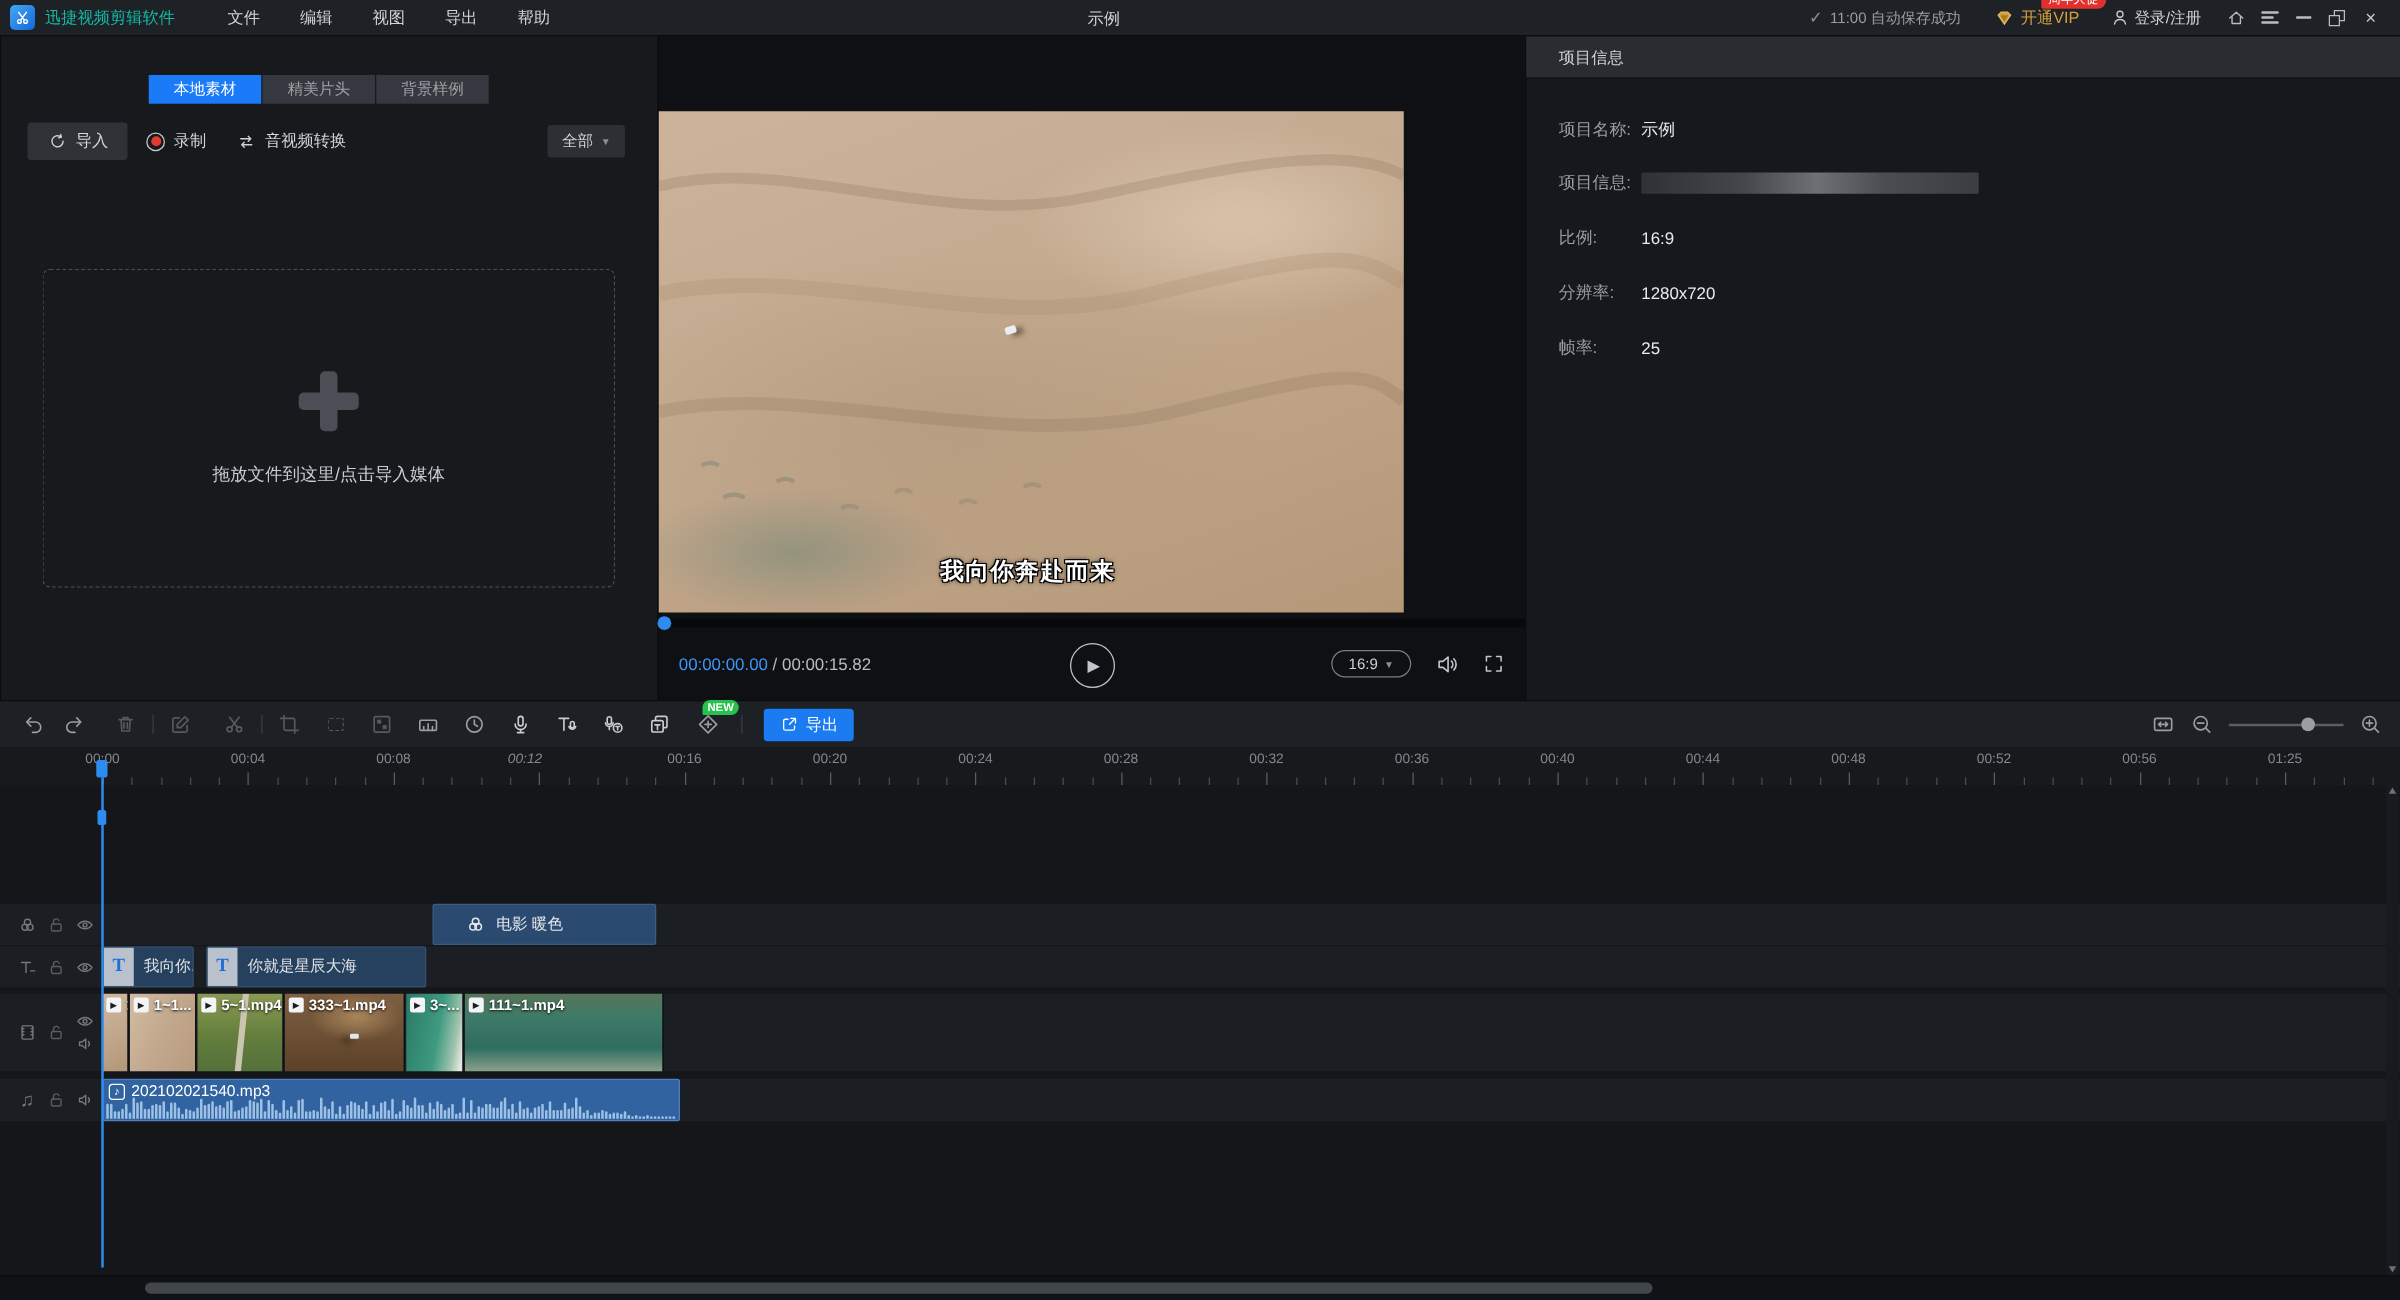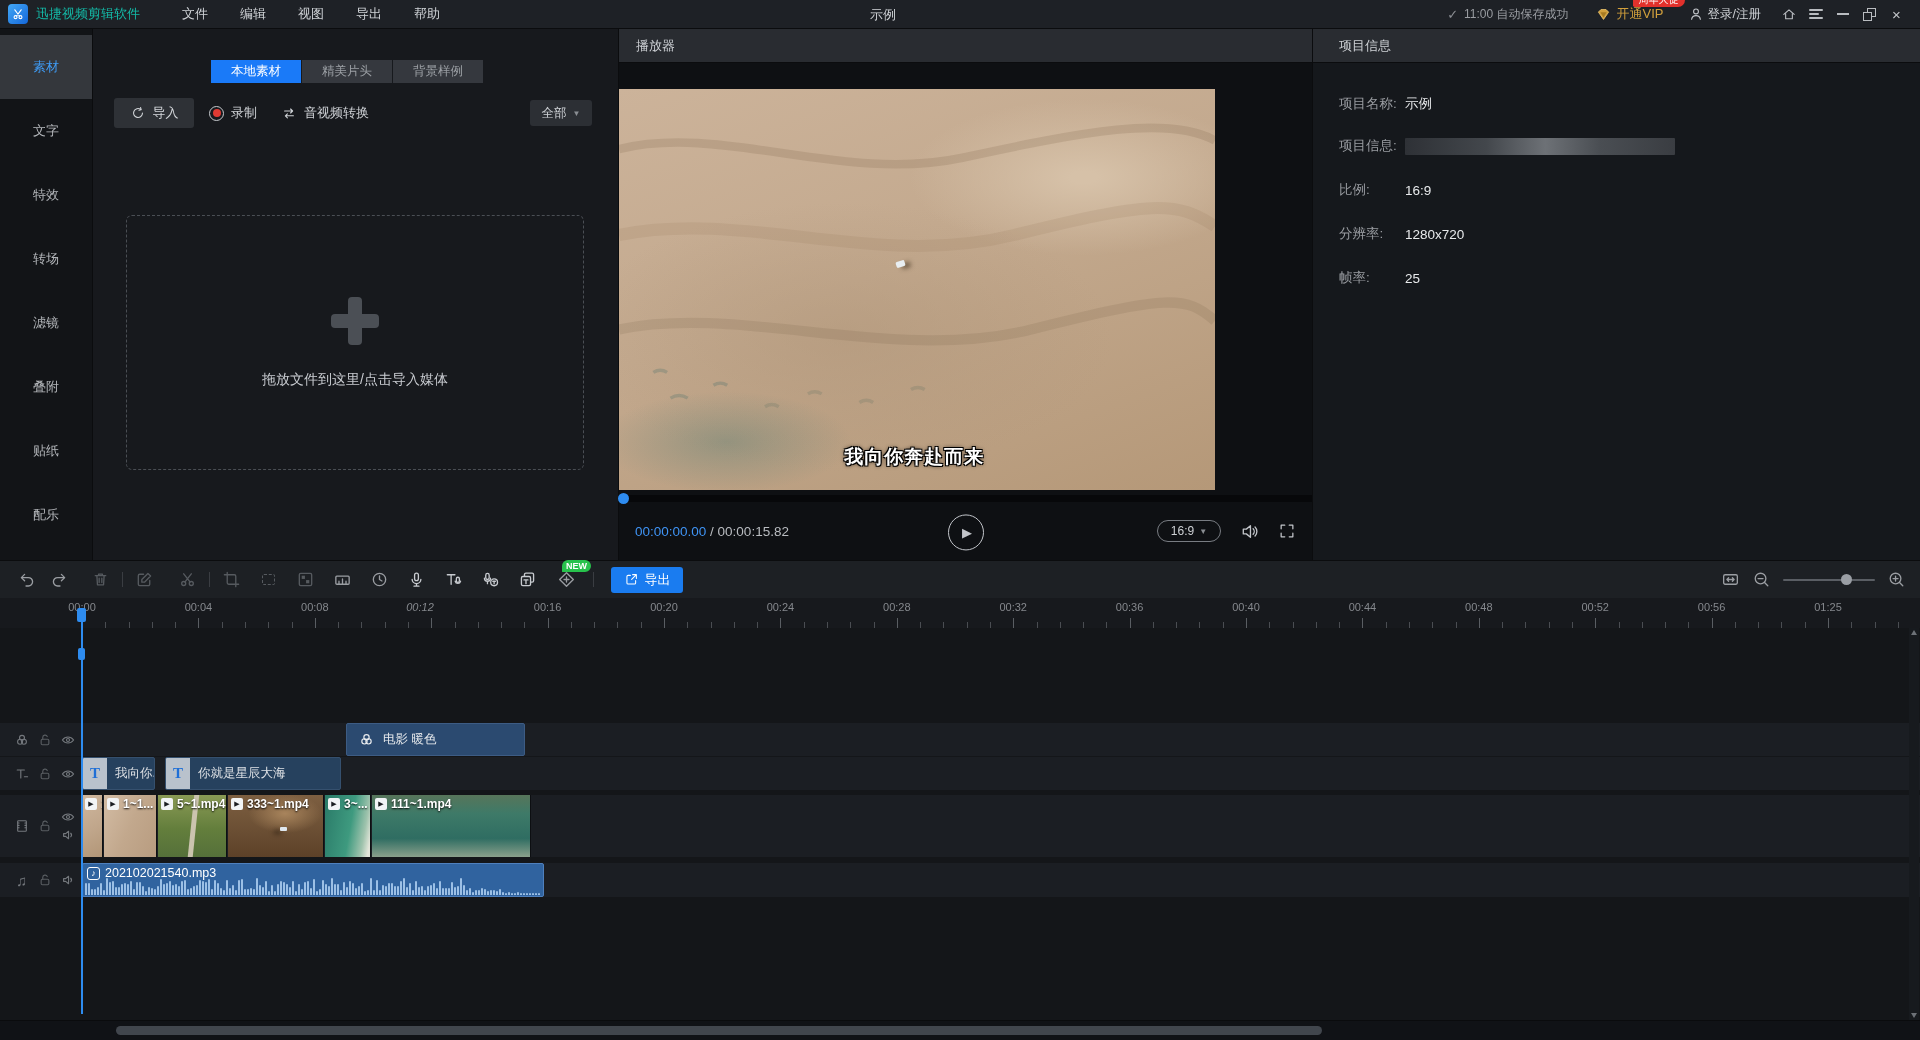--- a/index.html
+++ b/index.html
@@ -138,21 +138,21 @@
   .tracks{position:absolute;top:68px;left:0;right:0;bottom:20px;background:#141619;overflow:hidden}
   .trow{position:absolute;left:0;right:0;background:#1b1e23}
   .rowhead{position:absolute;left:0;top:0;bottom:0;width:80px;display:flex;align-items:center;padding-left:10px}
   .rowhead .slot{width:25px;display:flex;align-items:center;justify-content:center;color:#74787d;cursor:pointer}
   .rowhead .slot svg{width:16px;height:16px}
   .rowhead .slot.dimlock{color:#595d62}
   .stack{display:flex;flex-direction:column;gap:2px;align-items:center}
   .stack svg{width:13px;height:13px}
 
   .clip{position:absolute;top:0;bottom:0;border-radius:2px;cursor:pointer}
-  .fx-clip{background:#2b4a70;border:1px solid #3d5c84;display:flex;align-items:center;padding-left:11px;gap:8px}
+  .fx-clip{background:#2b4a70;border:1px solid #3d5c84;display:flex;align-items:center;padding-left:25px;gap:8px}
   .fx-clip svg{width:17px;height:17px;color:#e8ebee}
   .fx-clip .cliplabel{color:#e6e9ec;font-size:12.5px}
   .txt-clip{background:#26415e;border:1px solid #35506e;display:flex;align-items:center;overflow:hidden}
   .tchip{flex:0 0 24px;height:100%;background:#b9c2cc;display:flex;align-items:center;justify-content:center;
          color:#1f6fd6;font-weight:bold;font-size:15px;font-family:"Liberation Serif","DejaVu Serif",serif}
   .txt-clip .cliplabel{color:#dfe2e6;font-size:12.5px;margin-left:8px;white-space:nowrap}
 
   .vclip{overflow:hidden;border-right:1px solid #0d0f12;border-radius:0}
   .vclip .vlabel{position:absolute;top:2px;left:3px;display:flex;align-items:center;gap:4px;z-index:2;white-space:nowrap}
   .playchip{width:12px;height:12px;background:#f2f4f6;border-radius:2px;color:#1b1d21;font-size:7px;
@@ -255,46 +255,20 @@
           </span>
       </div>
       <div class="winbtn">
           <span class="closex">×</span>
         </div>
     </div>
   </header>
 
   <div class="main">
 
-    <aside class="sidebar">
-      <div class="side-item active">
-          <span>素材</span>
-        </div>
-      <div class="side-item">
-          <span>文字</span>
-        </div>
-      <div class="side-item">
-          <span>特效</span>
-        </div>
-      <div class="side-item">
-          <span>转场</span>
-        </div>
-      <div class="side-item">
-          <span>滤镜</span>
-        </div>
-      <div class="side-item">
-          <span>叠附</span>
-        </div>
-      <div class="side-item">
-          <span>贴纸</span>
-        </div>
-      <div class="side-item">
-          <span>配乐</span>
-        </div>
-    </aside>
 
     <section class="media">
       <div class="tabs">
         <div class="tab active">
             <span>本地素材</span>
           </div>
         <div class="tab">
             <span>精美片头</span>
           </div>
         <div class="tab">
@@ -325,23 +299,20 @@
           <span class="caret">▼</span>
         </div>
       </div>
       <div class="dropzone">
         <div class="plus"></div>
         <div class="dz-text">拖放文件到这里/点击导入媒体</div>
       </div>
     </section>
 
     <section class="playerp">
-      <div class="panel-head">
-        <span>播放器</span>
-      </div>
       <div class="video">
         <svg class="dunes" viewBox="0 0 694 401" preserveAspectRatio="none">
           <path d="M0 70 C120 40 260 110 400 80 S640 30 694 60" stroke="rgba(120,95,70,.35)" fill="none" stroke-width="10"></path>
           <path d="M0 170 C150 140 300 210 460 170 S650 130 694 160" stroke="rgba(150,120,90,.3)" fill="none" stroke-width="14"></path>
           <path d="M0 280 C140 250 320 320 480 280 S660 240 694 270" stroke="rgba(110,88,66,.28)" fill="none" stroke-width="12"></path>
           <path d="M60 360 q10 -6 20 0 M110 345 q8 -5 16 0 M40 330 q8 -5 16 0" stroke="rgba(70,110,105,.5)" fill="none" stroke-width="4"></path>
           <path d="M170 370 q8 -5 16 0 M220 355 q8 -5 16 0 M280 365 q8 -5 16 0 M340 350 q8 -5 16 0" stroke="rgba(90,110,95,.4)" fill="none" stroke-width="4"></path>
         </svg>
         <div class="car"></div>
         <div class="subtitle">我向你奔赴而来</div>

